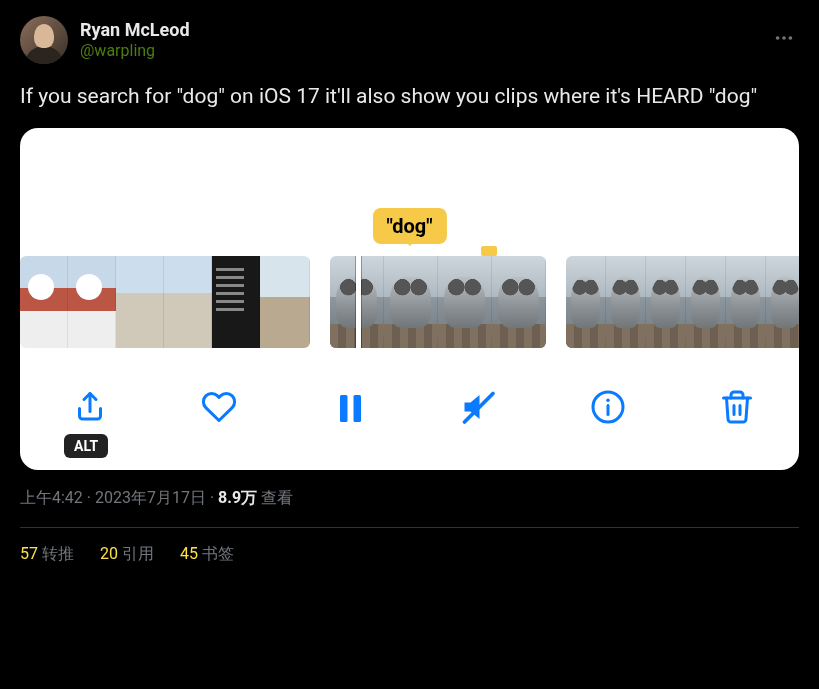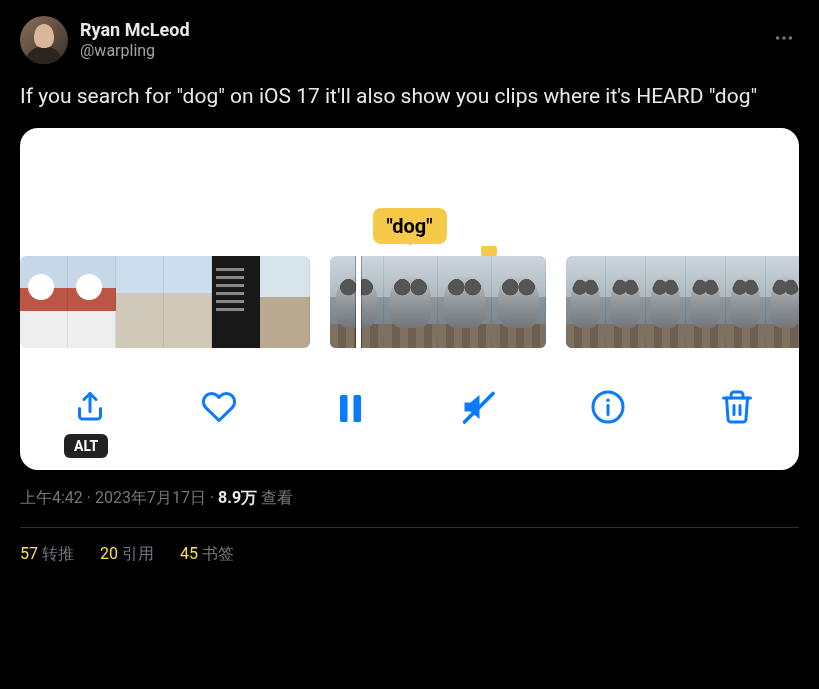--- a/index.html
+++ b/index.html
@@ -48,21 +48,21 @@
     flex: 1;
     line-height: 1.25;
   }
   .display-name {
     font-size: 18px;
     font-weight: 700;
     color: #e7e9ea;
   }
   .handle {
     font-size: 16px;
-    color: #a3a3a3;
+    color: #4d7c0f;
   }
   .more {
     color: #71767b;
     font-size: 20px;
     padding: 4px;
     cursor: pointer;
   }
   .content {
     margin-top: 18px;
     font-size: 21px;

